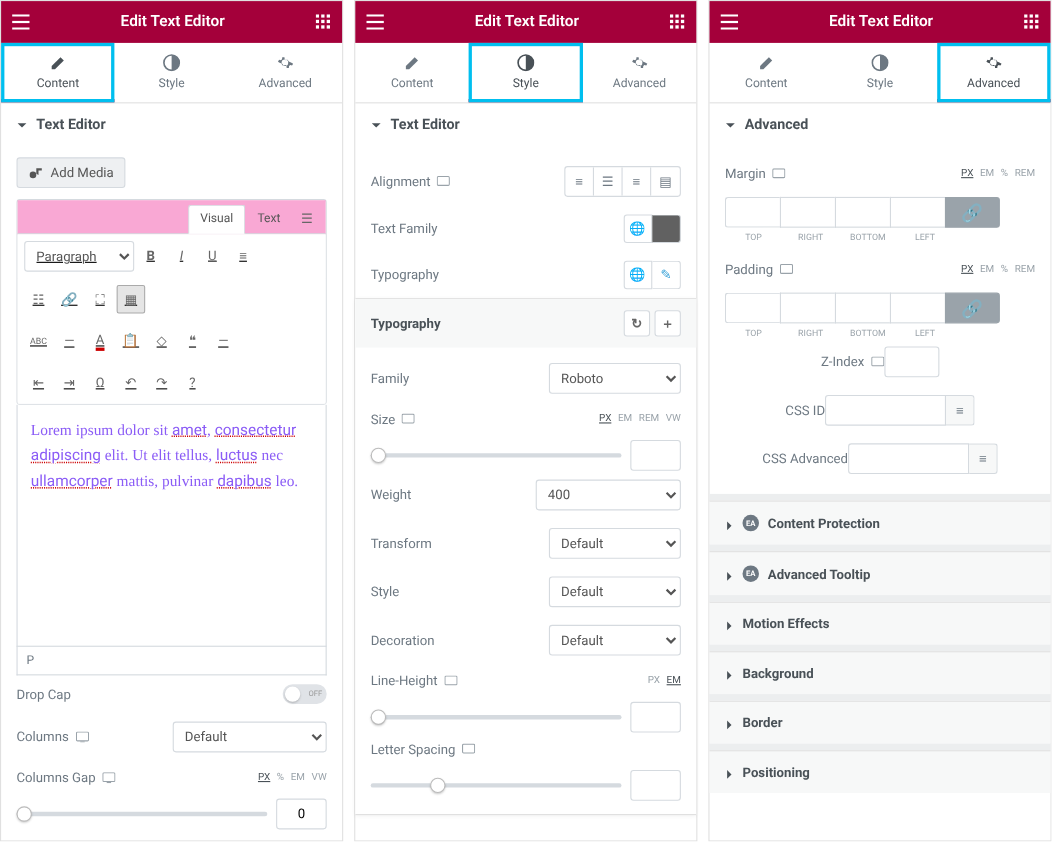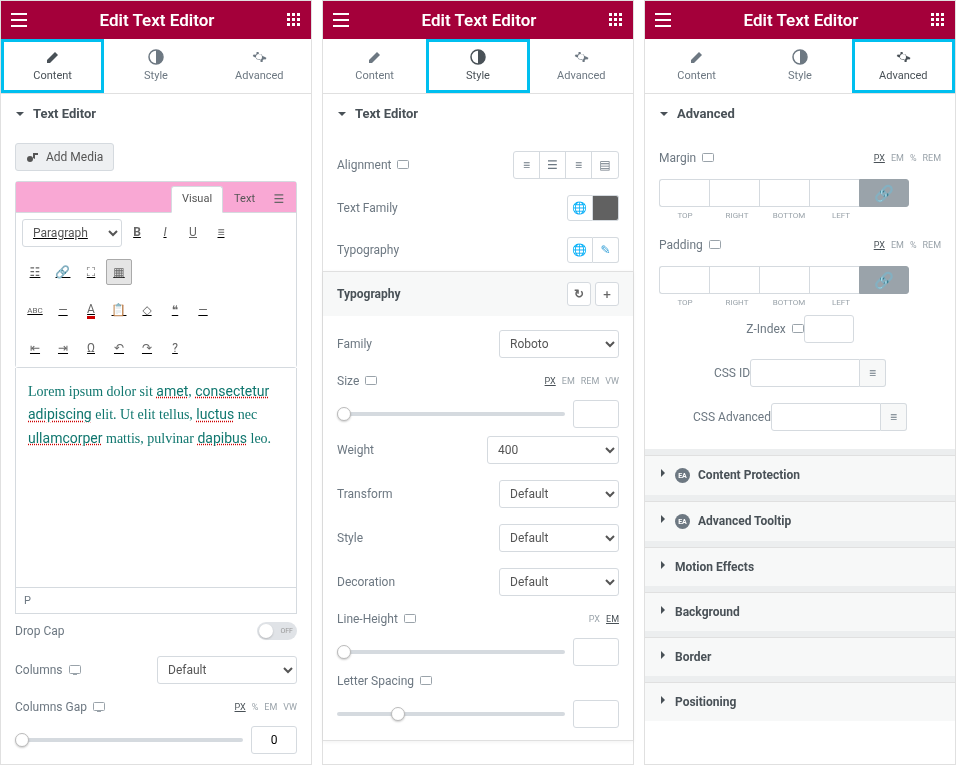--- a/index.html
+++ b/index.html
@@ -1,39 +1,39 @@
 <!DOCTYPE html>
 <html><head>
 <meta charset="utf-8">
 <style>
 * { box-sizing: border-box; margin: 0; padding: 0; font-family: -apple-system, BlinkMacSystemFont, "Segoe UI", Roboto, sans-serif; }
 body { background: #fff; display: flex; gap: 10px; padding: 0; }
 .panel { width: 312px; background: #fff; border: 1px solid #e0e0e0; display: flex; flex-direction: column; }
 .header { background: #a4003a; color: #fff; height: 38px; display: flex; align-items: center; justify-content: space-between; padding: 0 10px; }
-.header-title { font-size: 17px; font-weight: 600; }
+.header-title { font-size: 14px; font-weight: 600; }
 .ham-icon, .grid-icon { cursor: pointer; fill: #fff; }
 .tabs { display: flex; border-bottom: 1px solid #e0e0e0; }
 .tab { flex: 1; text-align: center; padding: 10px 0 8px; cursor: pointer; color: #6d7882; font-size: 11px; }
 .tab svg { display: block; margin: 0 auto 4px; }
 .tab.active { border-bottom: 3px solid #a4003a; color: #495157; }
 .tab.highlighted { outline: 3px solid #00bfef; outline-offset: -3px; }
 .section-hdr { display: flex; align-items: center; padding: 12px 14px; font-size: 13px; font-weight: 700; color: #495157; cursor: pointer; }
 .section-hdr svg { margin-right: 8px; }
 .section-body { padding: 10px 14px; }
 .btn { background: #eef0f2; border: 1px solid #d5dadf; color: #555; font-size: 12px; padding: 6px 10px; border-radius: 3px; cursor: pointer; display: inline-flex; align-items: center; gap: 6px; }
 .add-media { margin-bottom: 10px; }
 .editor-toolbar { border: 1px solid #d5dadf; border-radius: 3px; }
 .editor-tabs { display: flex; justify-content: flex-end; border-bottom: 1px solid #d5dadf; background: #f9a8d4; padding: 4px 4px 0; }
 .etab { padding: 5px 10px; font-size: 11px; color: #555; cursor: pointer; border: 1px solid transparent; }
 .etab.active { background: #fff; border: 1px solid #d5dadf; border-bottom: 1px solid #fff; margin-bottom: -1px; border-radius: 3px 3px 0 0; }
 .icon-row { display: flex; flex-wrap: wrap; padding: 6px; gap: 2px; background: #fff; text-decoration: underline; }
 .ibtn { width: 26px; height: 26px; display: flex; align-items: center; justify-content: center; color: #666; font-size: 12px; cursor: pointer; border-radius: 2px; }
 .ibtn.boxed { border: 1px solid #aaa; background: #e5e5e5; }
 select { border: 1px solid #d5dadf; border-radius: 3px; padding: 5px 6px; font-size: 12px; color: #555; background: #fff; }
-.text-area { border: 1px solid #d5dadf; border-top: none; padding: 12px; font-family: Georgia, serif; font-size: 14px; line-height: 1.6; color: #0f766e; min-height: 220px; }
+.text-area { border: 1px solid #d5dadf; border-top: none; padding: 12px; font-family: Georgia, serif; font-size: 14px; line-height: 1.6; color: #8b5cf6; min-height: 220px; }
 .text-area .ul { text-decoration: underline; text-decoration-style: dotted; text-decoration-color: #c00; }
 .status-bar { border: 1px solid #d5dadf; border-top: none; padding: 6px 8px; font-size: 11px; color: #6d7882; }
 .row { display: flex; align-items: center; justify-content: space-between; padding: 8px 0; font-size: 12px; color: #6d7882; }
 .row-label { display: flex; align-items: center; gap: 6px; }
 .toggle { width: 40px; height: 18px; background: #e0e3e7; border-radius: 10px; position: relative; font-size: 7px; color: #999; display: flex; align-items: center; justify-content: flex-end; padding-right: 4px; cursor: pointer; }
 .toggle::before { content: ""; position: absolute; left: 2px; top: 2px; width: 14px; height: 14px; background: #fff; border-radius: 50%; box-shadow: 0 1px 2px rgba(0,0,0,0.2); }
 .units { display: flex; gap: 6px; font-size: 9px; color: #9aa3aa; }
 .units .active { color: #495157; text-decoration: underline; }
 .slider-row { display: flex; align-items: center; gap: 8px; margin-top: 4px; }
 input[type=range] { flex: 1; appearance: none; height: 4px; background: #d5dadf; border-radius: 2px; }
@@ -55,21 +55,21 @@
 .dim-inputs input { width: 50px; height: 28px; border: 1px solid #d5dadf; border-right: none; text-align: center; font-size: 11px; }
 .dim-inputs input:first-child { border-radius: 3px 0 0 3px; }
 .link-btn { width: 50px; height: 28px; background: #9aa3aa; border: 1px solid #9aa3aa; border-radius: 0 3px 3px 0; display: flex; align-items: center; justify-content: center; color: #fff; cursor: pointer; }
 .dim-labels { display: flex; font-size: 8px; color: #9aa3aa; margin-top: 4px; }
 .dim-labels span { width: 52px; text-align: center; }
 .field-row { display: flex; align-items: center; justify-content: center; padding: 8px 0; font-size: 12px; color: #6d7882; }
 .input-group { display: flex; align-items: center; }
 .input-group input { width: 110px; height: 28px; border: 1px solid #d5dadf; border-radius: 3px 0 0 3px; padding: 0 6px; font-size: 12px; }
 .dyn-btn { width: 26px; height: 28px; border: 1px solid #d5dadf; border-left: none; border-radius: 0 3px 3px 0; background: #f7f8f8; display: flex; align-items: center; justify-content: center; color: #6d7882; cursor: pointer; }
 .small-input { width: 50px; height: 28px; border: 1px solid #d5dadf; border-radius: 3px; }
-.accordion { border-top: 1px solid #e0e0e0; background: #f7f8f8; padding: 12px 14px; font-size: 12px; font-weight: 700; color: #495157; display: flex; align-items: flex-start; gap: 8px; cursor: pointer; }
+.accordion { border-top: 1px solid #e0e0e0; background: #f7f8f8; padding: 12px 14px; font-size: 12px; font-weight: 700; color: #495157; display: flex; align-items: flex-end; gap: 8px; cursor: pointer; }
 .ea-badge { background: #6d7882; color: #fff; border-radius: 50%; width: 15px; height: 15px; font-size: 7px; display: flex; align-items: center; justify-content: center; font-weight: 700; }
 .divider-gap { height: 6px; background: #eceeef; }
 </style>
 </head>
 <body>
 
 <div class="panel">
   <div class="header">
     <svg class="ham-icon" width="16" height="14" viewBox="0 0 16 14">
         <rect width="16" height="2"></rect>

